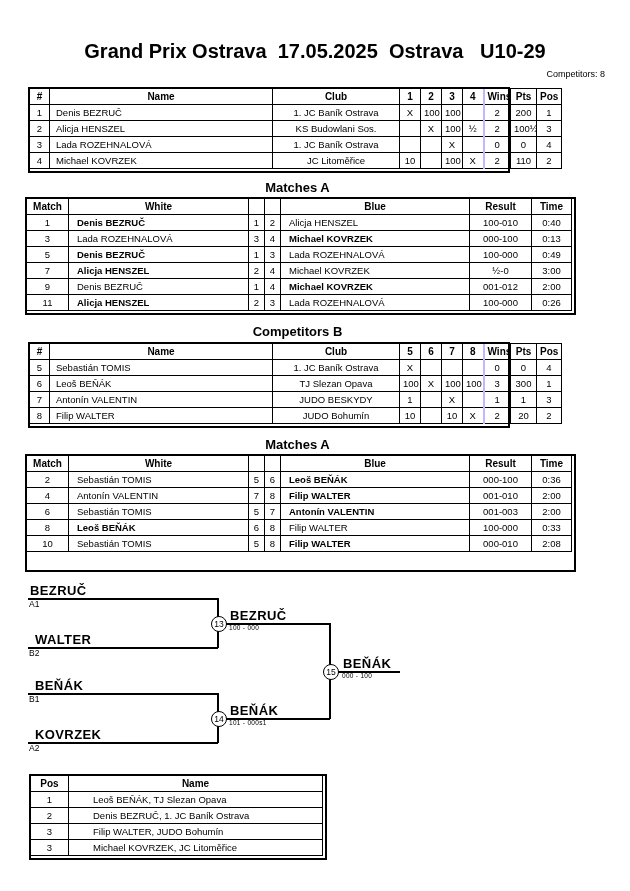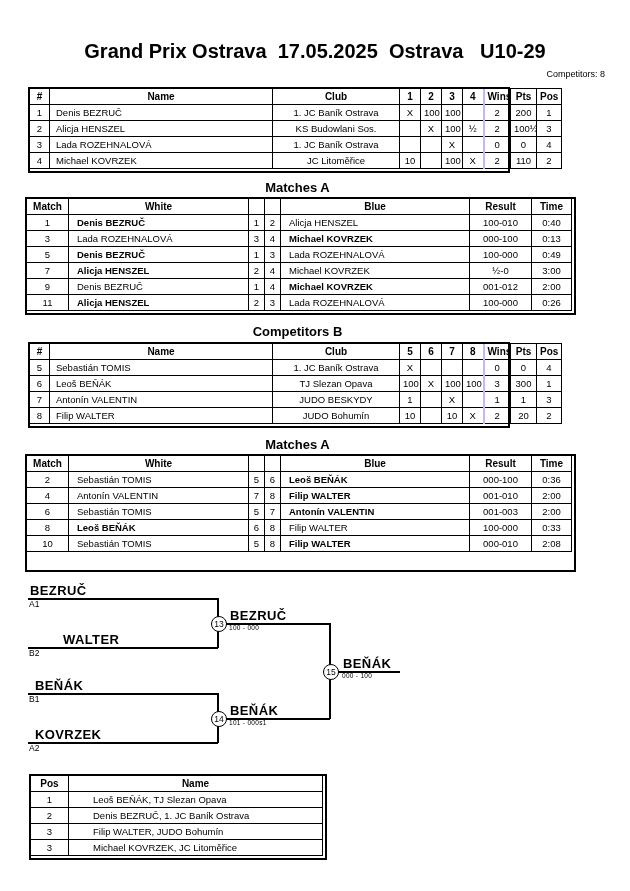--- a/index.html
+++ b/index.html
@@ -487,21 +487,21 @@
     </tbody>
   </table>
   <div class="frame" style="left:25px; top:454px; width:547px; height:114px;"></div>
 
   <div class="bracket">
 
     <div class="bk-name" style="left:5px; top:0px;">BEZRUČ</div>
     <div class="bk-line bk-h" style="left:3px; top:15px; width:190px;"></div>
     <div class="bk-seed" style="left:4px; top:16px;">A1</div>
 
-    <div class="bk-name" style="left:10px; top:49px;margin-left:28px;">WALTER</div>
+    <div class="bk-name" style="left:10px; top:49px;">WALTER</div>
     <div class="bk-line bk-h" style="left:3px; top:64px; width:190px;"></div>
     <div class="bk-seed" style="left:4px; top:65px;">B2</div>
 
     <div class="bk-line bk-v" style="left:192px; top:15px; height:50px;"></div>
 
     <div class="bk-circle" style="left:186px; top:33px;">13</div>
     <div class="bk-name" style="left:205px; top:25px;">BEZRUČ</div>
     <div class="bk-line bk-h" style="left:201px; top:40px; width:104px;"></div>
     <div class="bk-score" style="left:204px; top:41px;">100 - 000</div>
 

